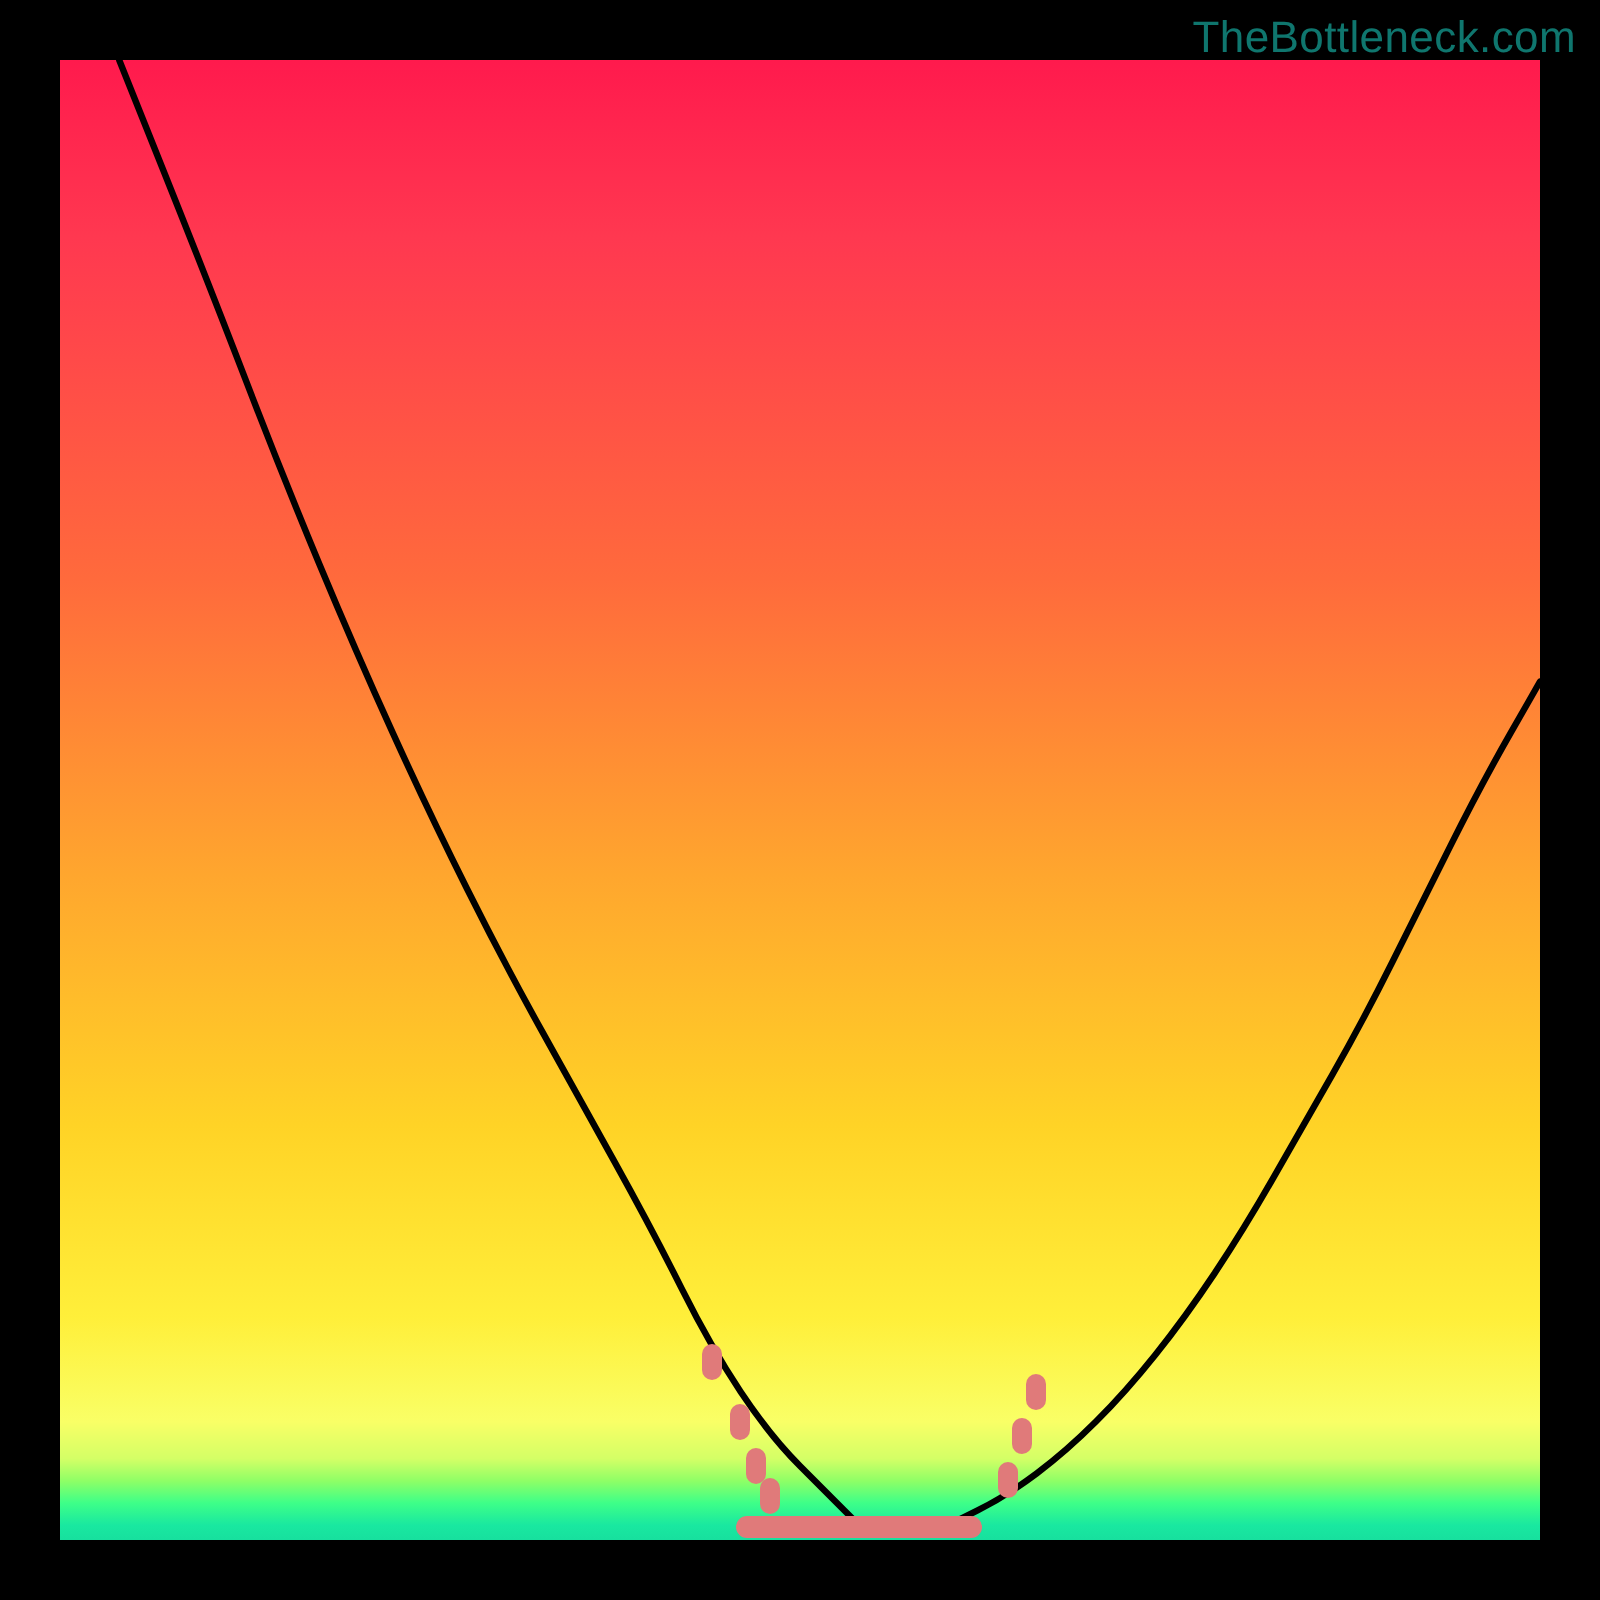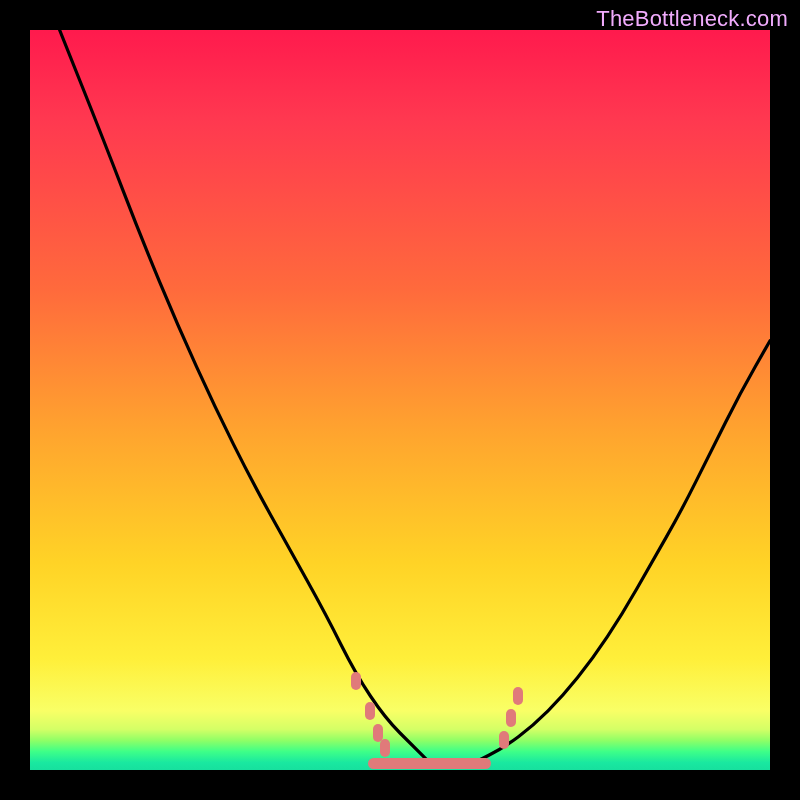--- a/index.html
+++ b/index.html
@@ -63,21 +63,21 @@
     height: 10px;
     width: 22px;
     border-radius: 6px;
     background: #e07a7a;
   }
   
   .watermark {
     position: absolute;
     top: 6px;
     right: 12px;
-    color: #f0abfc;
+    color: #0f766e;
     font-size: 22px;
     letter-spacing: 0.2px;
     user-select: none;
   }
 </style>
 </head>
 <body>
 
 <div class="frame">
 

